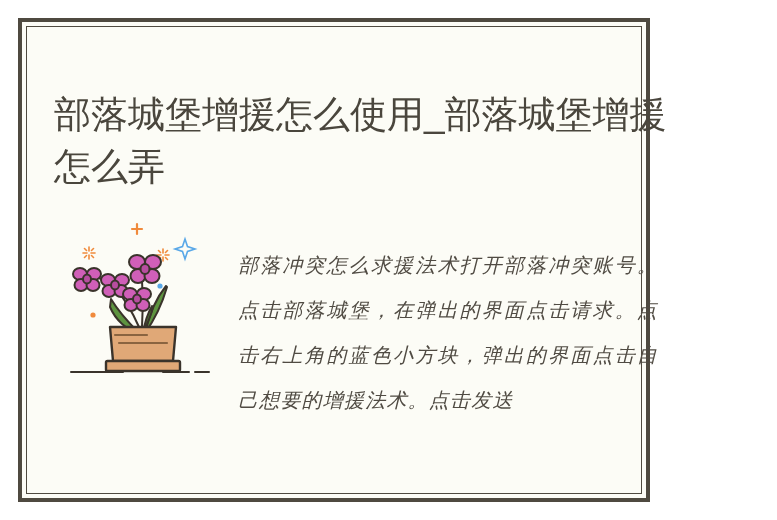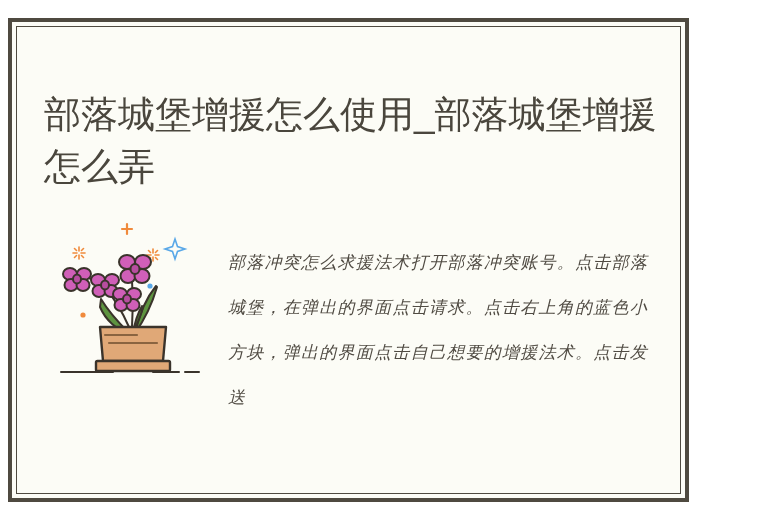--- a/index.html
+++ b/index.html
@@ -9,23 +9,23 @@
   body {
     width: 777px;
     height: 520px;
     background: #ffffff;
     font-family: "Liberation Sans", "DejaVu Sans", sans-serif;
     overflow: hidden;
   }
 
   .card {
     position: absolute;
-    left: 8px;
+    left: 18px;
     top: 18px;
-    width: 681px;
+    width: 632px;
     height: 484px;
     box-sizing: border-box;
     border: 4px solid #4f4a40;
     background: #fcfcf6;
   }
 
   .card-inner {
     position: absolute;
     left: 4px;
     top: 4px;
@@ -68,21 +68,21 @@
     height: 170px;
   }
   .illus svg { display: block; }
 
   
   .body-text {
     position: absolute;
     left: 211px;
     top: 20px;
     width: 420px;
-    font-size: 17px;
+    font-size: 20px;
     line-height: 45px;
     color: #504b43;
     font-family: "DejaVu Sans", "Liberation Sans", sans-serif;
     font-style: italic;
     letter-spacing: 1.2px;
     text-align: justify;
     text-align-last: left;
     white-space: pre-wrap;
     word-break: break-all;
   }

